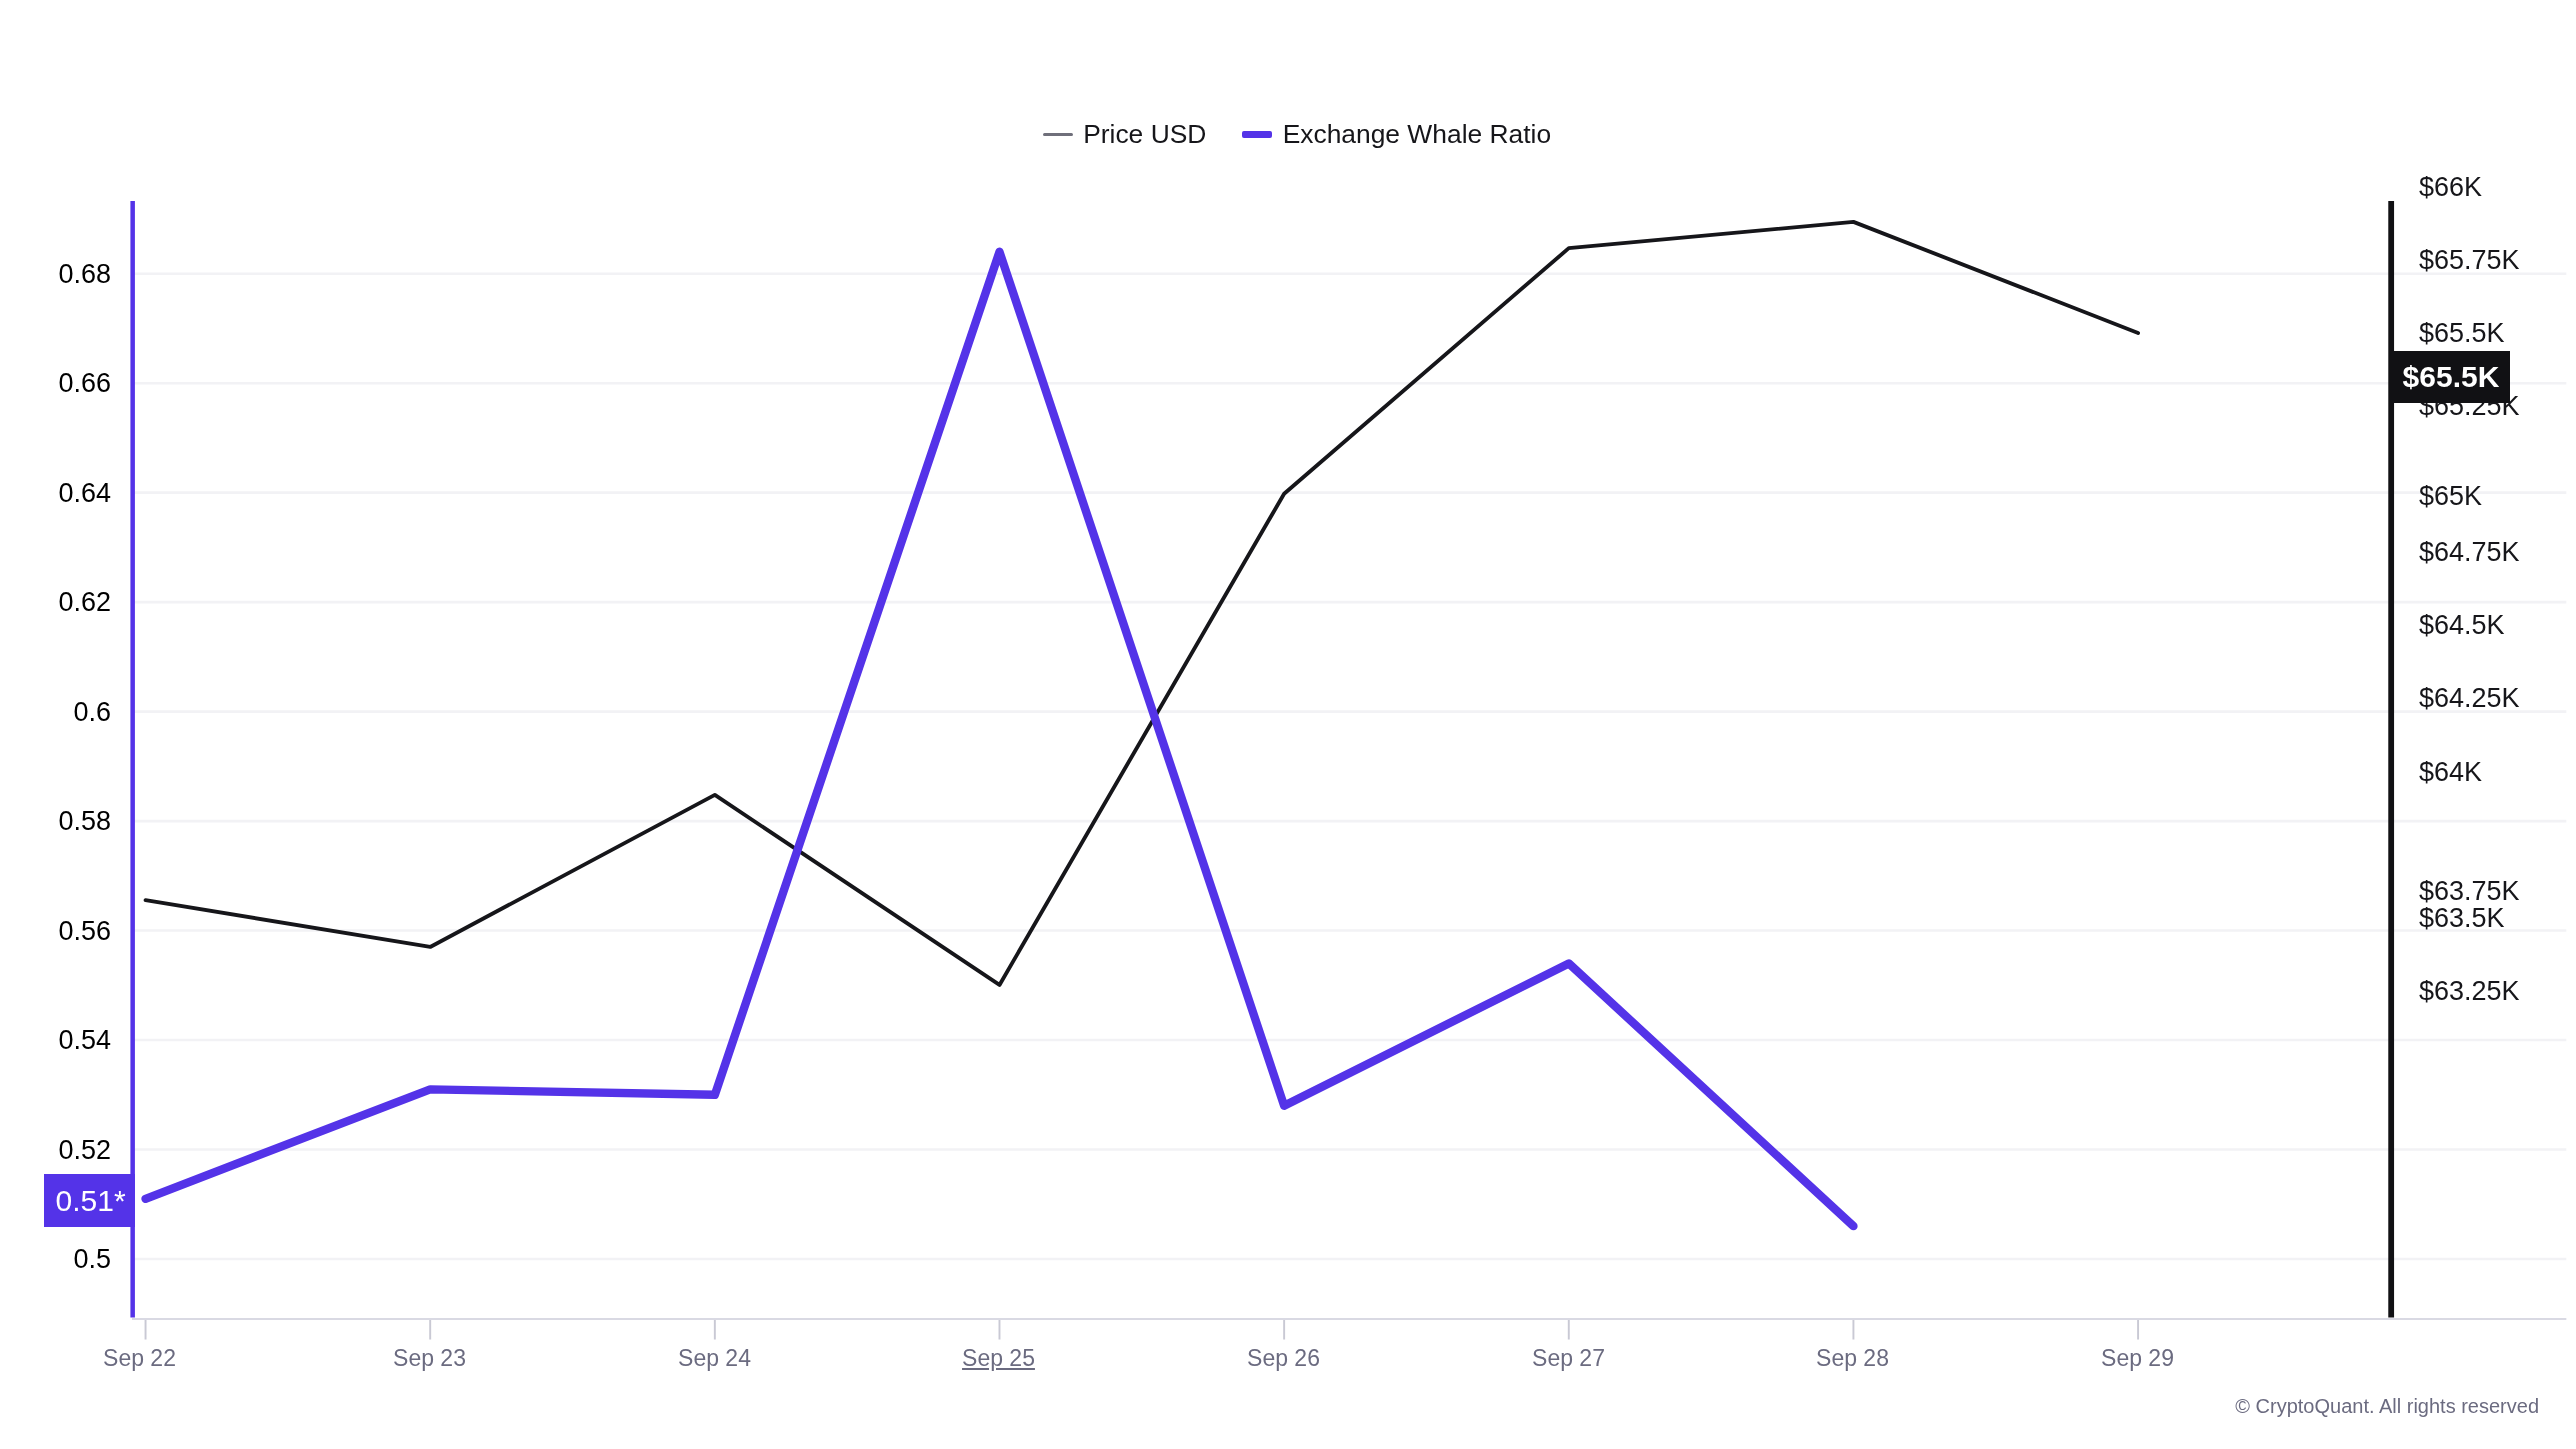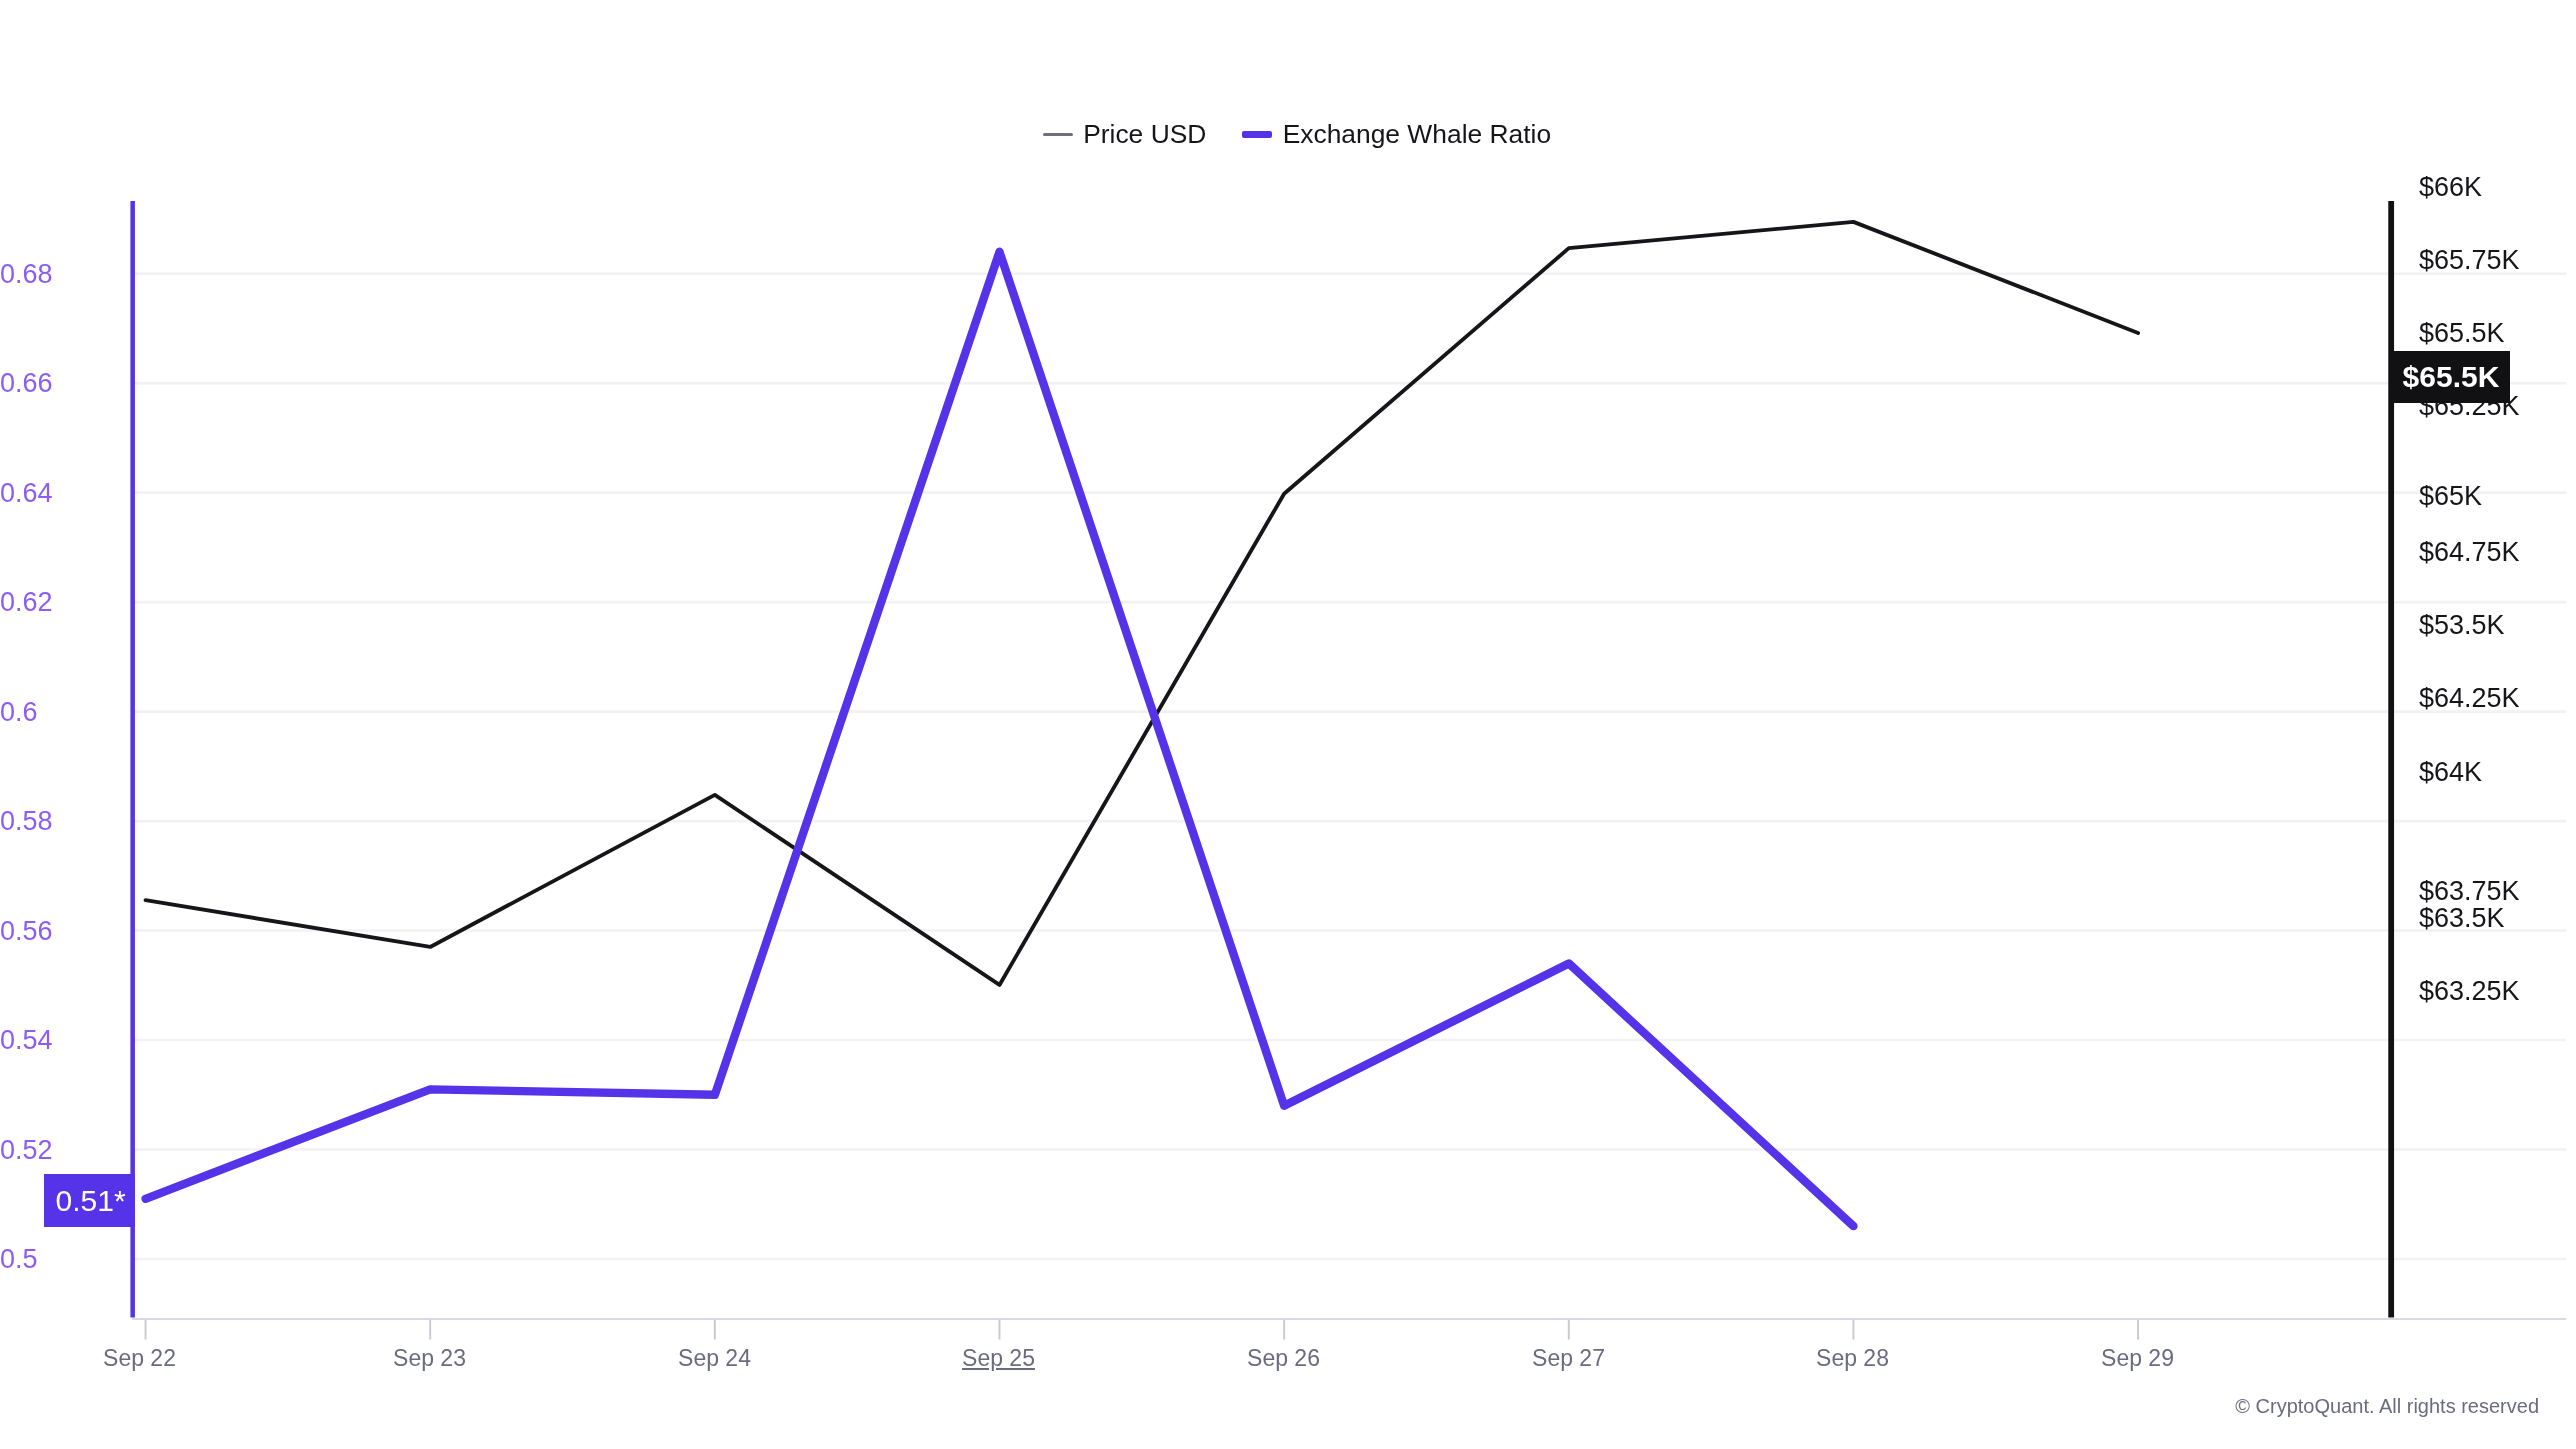--- a/index.html
+++ b/index.html
@@ -85,22 +85,23 @@
     font-weight: 700;
     color: #e7e8ee;
     letter-spacing: 0.6px;
     pointer-events: none;
     user-select: none;
   }
   .ytick-left-wrap {
     position: absolute;
     left: 0;
     width: 111px;
+    text-align: right;
     font-size: 27px;
-    color: #8b5cf6;
+    color: #000000;
     white-space: nowrap;
     transform: translateY(-50%);
   }
   .ytick-right-wrap {
     position: absolute;
     left: 2419px;
     text-align: left;
     font-size: 27px;
     color: #16161a;
     white-space: nowrap;
@@ -216,21 +217,21 @@
         <div class="ytick-left-wrap" style="top: 1150px;">0.52</div>
         <div class="ytick-left-wrap" style="top: 1259px;">0.5</div>
       </div>
     <div id="ytick-right-labels">
         <div class="ytick-right-wrap" style="top: 187px;">$66K</div>
         <div class="ytick-right-wrap" style="top: 260px;">$65.75K</div>
         <div class="ytick-right-wrap" style="top: 333px;">$65.5K</div>
         <div class="ytick-right-wrap" style="top: 406px;">$65.25K</div>
         <div class="ytick-right-wrap" style="top: 496px;">$65K</div>
         <div class="ytick-right-wrap" style="top: 552px;">$64.75K</div>
-        <div class="ytick-right-wrap" style="top: 625px;">$53.5K</div>
+        <div class="ytick-right-wrap" style="top: 625px;">$64.5K</div>
         <div class="ytick-right-wrap" style="top: 698px;">$64.25K</div>
         <div class="ytick-right-wrap" style="top: 772px;">$64K</div>
         <div class="ytick-right-wrap" style="top: 891px;">$63.75K</div>
         <div class="ytick-right-wrap" style="top: 918px;">$63.5K</div>
         <div class="ytick-right-wrap" style="top: 991px;">$63.25K</div>
       </div>
     <div id="xtick-labels">
         <div class="xtick-wrap" style="left: 140px;">Sep 22</div>
         <div class="xtick-wrap" style="left: 430px;">Sep 23</div>
         <div class="xtick-wrap" style="left: 715px;">Sep 24</div>

